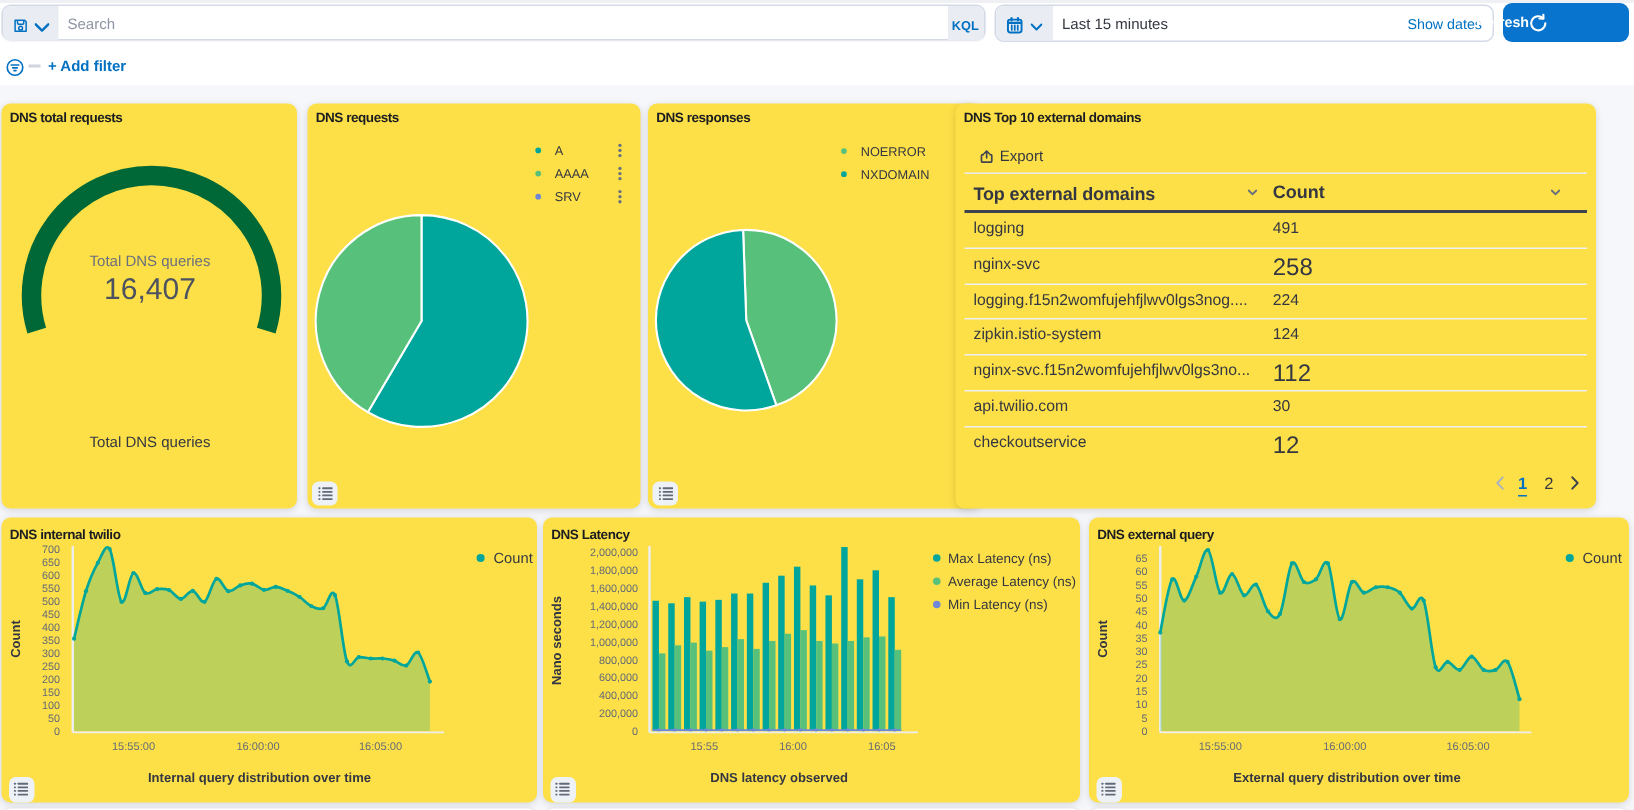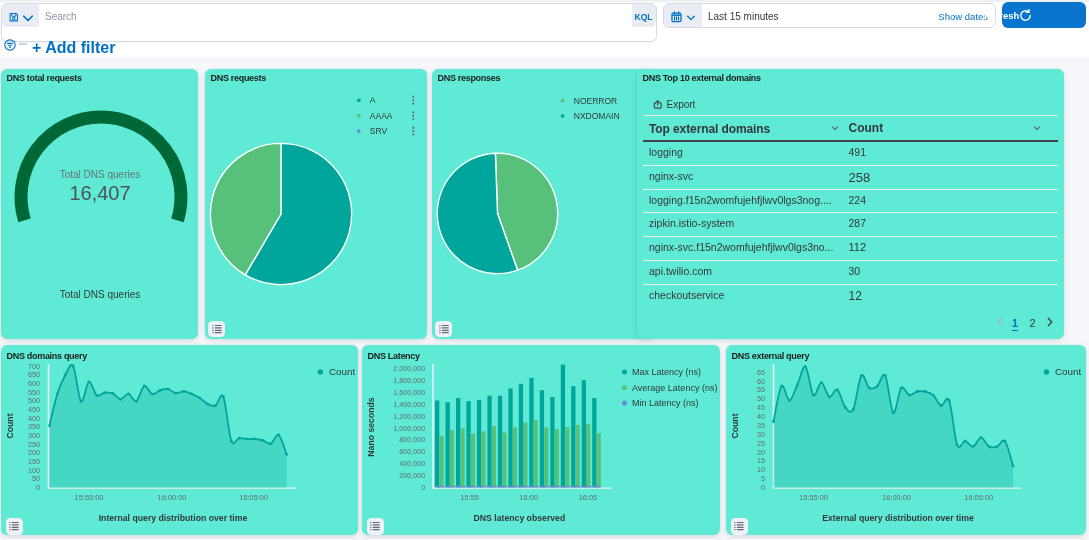--- a/index.html
+++ b/index.html
@@ -1,31 +1,31 @@
 <!DOCTYPE html>
 <html><head><meta charset="utf-8"><style>
 * { margin:0; padding:0; box-sizing:border-box; }
 html,body { width:1089px; height:540px; overflow:hidden; background:#f6f7fb;
   font-family:"Liberation Sans",sans-serif; }
 .abs { position:absolute; }
-.panel { position:absolute; background:#5eead4; border-radius:6px;
+.panel { position:absolute; background:#fde047; border-radius:6px;
   box-shadow:0 1px 4px rgba(0,0,0,.09), 0 2px 8px rgba(0,0,0,.05); }
 .ptitle { position:absolute; left:5.5px; top:3.5px; font-size:9px; font-weight:bold; color:#1a1c21; letter-spacing:-0.3px; }
 .ptitle2 { position:absolute; left:5.5px; top:5.5px; font-size:9px; font-weight:bold; color:#1a1c21; letter-spacing:-0.3px; }
 .ltog { position:absolute; width:17px; height:16.5px; background:#eef1f6; border-radius:4.5px;
   display:flex; align-items:center; justify-content:center; }
 svg { position:absolute; left:0; top:0; }
 .ltog svg { position:static; }
 text { font-family:"Liberation Sans",sans-serif; }
 </style></head>
 <body>
 <div class="abs" style="left:0;top:0;width:1089px;height:57px;background:#fff"></div>
 <div class="abs" style="left:0;top:0;width:1089px;height:2px;background:#eef0f4"></div>
 
-<div class="abs" style="left:1px;top:3px;width:656px;height:39px;background:#fff;border:1px solid #d3dae6;border-radius:6px;box-shadow:0 1px 1px rgba(0,0,0,.04)">
+<div class="abs" style="left:1px;top:3px;width:656px;height:24px;background:#fff;border:1px solid #d3dae6;border-radius:6px;box-shadow:0 1px 1px rgba(0,0,0,.04)">
   <div class="abs" style="left:0;top:0;width:37px;height:23px;background:#e9edf3;border-radius:5px 0 0 5px"></div>
   <svg width="9.5" height="10.4" viewBox="0 0 16 16" style="left:6.7px;top:8.4px">
     <path d="M1.8 1.8h10.7L14.2 3.5V14.2H1.8Z" fill="none" stroke="#0071c2" stroke-width="1.7" stroke-linejoin="round"></path>
     <path d="M4.5 2v3a1.3 1.3 0 0 0 1.3 1.3h4.4A1.3 1.3 0 0 0 11.5 5V2" fill="none" stroke="#0071c2" stroke-width="1.7"></path>
     <circle cx="8" cy="10.7" r="2.1" fill="none" stroke="#0071c2" stroke-width="1.7"></circle>
   </svg>
   <svg width="10" height="8" viewBox="0 0 10 8" style="left:20.6px;top:11px">
     <path d="M0.8 1.2 L5 5.4 L9.2 1.2" fill="none" stroke="#0071c2" stroke-width="1.6" stroke-linecap="round" stroke-linejoin="round"></path>
   </svg>
   <div class="abs" style="left:43px;top:7px;font-size:10px;color:#8e94a3">Search</div>
@@ -53,21 +53,21 @@
   <path d="M13.8 8a5.8 5.8 0 1 1-1.7-4.1" fill="none" stroke="#fff" stroke-width="1.7" stroke-linecap="round"></path>
   <path d="M12.2 0.8 12.3 4.2 8.9 4.1" fill="none" stroke="#fff" stroke-width="1.7" stroke-linecap="round" stroke-linejoin="round"></path>
 </svg>
 <div class="abs" style="left:984px;top:10px;font-size:9.5px;font-weight:bold;color:#fff">Refresh</div>
 
 <svg width="12" height="12" viewBox="0 0 16 16" style="left:4px;top:39px">
   <circle cx="8" cy="8" r="6.9" fill="none" stroke="#0071c2" stroke-width="1.5"></circle>
   <path d="M4.6 5.8h6.8M5.9 8.3h4.2M7.1 10.8h1.8" stroke="#0071c2" stroke-width="1.4" stroke-linecap="round"></path>
 </svg>
 <div class="abs" style="left:19px;top:43px;width:8px;height:1.5px;background:#cfd4de"></div>
-<div class="abs" style="left:32px;top:39px;font-size:16px;font-weight:bold;color:#0071c2">+ Add filter</div>
+<div class="abs" style="left:32px;top:39px;font-size:10px;font-weight:bold;color:#0071c2">+ Add filter</div>
 
 <div class="panel" style="left:1px;top:69px;width:197px;height:270px">
   <div class="ptitle">DNS total requests</div>
   <svg width="197" height="270" viewBox="0 0 197 270">
     <path d="M23.5,151.4 A80,80 0 1 1 176.5,151.4" fill="none" stroke="#006837" stroke-width="13"></path>
     <text x="99" y="108.5" text-anchor="middle" font-size="10" fill="#69707d">Total DNS queries</text>
     <text x="99" y="130.5" text-anchor="middle" font-size="20" fill="#4c525f">16,407</text>
     <text x="99" y="229" text-anchor="middle" font-size="10" fill="#343741">Total DNS queries</text>
   </svg>
 </div>
@@ -155,48 +155,48 @@
   </svg>
   <div class="abs" style="left:211.5px;top:52px;font-size:12px;font-weight:bold;color:#343741">Count</div>
   <svg width="10" height="10" viewBox="0 0 10 10" style="left:395px;top:54px">
     <path d="M2.5 4 L5 6.5 L7.5 4" fill="none" stroke="#69707d" stroke-width="1.2" stroke-linecap="round" stroke-linejoin="round"></path>
   </svg>
   <div class="abs" style="left:6px;top:71.3px;width:415px;height:2px;background:#3e434d"></div>
   <div class="abs" style="left:12px;top:77.3px;width:196px;overflow:hidden;white-space:nowrap;font-size:10.5px;color:#343741">logging</div>
     <div class="abs" style="left:211.5px;top:77.3px;font-size:10.5px;color:#343741">491</div>
     <div class="abs" style="left:6px;top:96.0px;width:415px;height:1px;background:#edeff3"></div>
     <div class="abs" style="left:12px;top:101.0px;width:196px;overflow:hidden;white-space:nowrap;font-size:10.5px;color:#343741">nginx-svc</div>
-    <div class="abs" style="left:211.5px;top:101.0px;font-size:13px;color:#343741">258</div>
+    <div class="abs" style="left:211.5px;top:101.0px;font-size:16px;color:#343741">258</div>
     <div class="abs" style="left:6px;top:119.7px;width:415px;height:1px;background:#edeff3"></div>
     <div class="abs" style="left:12px;top:124.7px;width:196px;overflow:hidden;white-space:nowrap;font-size:10.5px;color:#343741">logging.f15n2womfujehfjlwv0lgs3nog....</div>
     <div class="abs" style="left:211.5px;top:124.7px;font-size:10.5px;color:#343741">224</div>
     <div class="abs" style="left:6px;top:143.4px;width:415px;height:1px;background:#edeff3"></div>
     <div class="abs" style="left:12px;top:148.4px;width:196px;overflow:hidden;white-space:nowrap;font-size:10.5px;color:#343741">zipkin.istio-system</div>
-    <div class="abs" style="left:211.5px;top:148.4px;font-size:10.5px;color:#343741">287</div>
+    <div class="abs" style="left:211.5px;top:148.4px;font-size:10.5px;color:#343741">124</div>
     <div class="abs" style="left:6px;top:167.1px;width:415px;height:1px;background:#edeff3"></div>
     <div class="abs" style="left:12px;top:172.1px;width:196px;overflow:hidden;white-space:nowrap;font-size:10.5px;color:#343741">nginx-svc.f15n2womfujehfjlwv0lgs3no...</div>
-    <div class="abs" style="left:211.5px;top:172.1px;font-size:11px;color:#343741">112</div>
+    <div class="abs" style="left:211.5px;top:172.1px;font-size:16px;color:#343741">112</div>
     <div class="abs" style="left:6px;top:190.8px;width:415px;height:1px;background:#edeff3"></div>
     <div class="abs" style="left:12px;top:195.8px;width:196px;overflow:hidden;white-space:nowrap;font-size:10.5px;color:#343741">api.twilio.com</div>
     <div class="abs" style="left:211.5px;top:195.8px;font-size:10.5px;color:#343741">30</div>
     <div class="abs" style="left:6px;top:214.5px;width:415px;height:1px;background:#edeff3"></div>
     <div class="abs" style="left:12px;top:219.5px;width:196px;overflow:hidden;white-space:nowrap;font-size:10.5px;color:#343741">checkoutservice</div>
-    <div class="abs" style="left:211.5px;top:219.5px;font-size:12px;color:#343741">12</div>
+    <div class="abs" style="left:211.5px;top:219.5px;font-size:16px;color:#343741">12</div>
   <svg width="8" height="10" viewBox="0 0 8 10" style="left:359px;top:248px">
     <path d="M5.8 1.2 2.2 5 5.8 8.8" fill="none" stroke="#aab2bf" stroke-width="1.3" stroke-linecap="round" stroke-linejoin="round"></path>
   </svg>
   <div class="abs" style="left:375px;top:248px;font-size:11px;font-weight:bold;color:#0071c2;border-bottom:1.5px solid #0071c2;padding-bottom:0.5px">1</div>
   <div class="abs" style="left:392.5px;top:248px;font-size:11px;color:#343741">2</div>
   <svg width="8" height="10" viewBox="0 0 8 10" style="left:409px;top:248px">
     <path d="M2.2 1.2 5.8 5 2.2 8.8" fill="none" stroke="#3c414b" stroke-width="1.3" stroke-linecap="round" stroke-linejoin="round"></path>
   </svg>
 </div>
 
 <div class="panel" style="left:1px;top:345px;width:357px;height:190px">
-  <div class="ptitle2">DNS domains query</div>
+  <div class="ptitle2">DNS internal twilio</div>
   <svg width="357" height="190" viewBox="0 0 357 190">
     <line x1="47.5" y1="19" x2="47.5" y2="143.4" stroke="#eceef2" stroke-width="1.6"></line>
     <line x1="47.5" y1="143.2" x2="295" y2="143.2" stroke="#eceef2" stroke-width="1.2"></line>
     <path d="M48.4,80.8 C49.7,75.5 53.7,57.5 56.3,49.1 C58.9,40.7 61.6,34.9 64.2,30.2 C66.8,25.5 69.5,16.7 72.1,21.0 C74.8,25.3 77.4,53.5 80.0,56.2 C82.7,58.9 85.3,37.9 87.9,37.0 C90.6,36.0 93.2,48.5 95.8,50.3 C98.5,52.1 101.1,48.0 103.7,47.7 C106.4,47.4 109.0,47.3 111.7,48.4 C114.3,49.5 116.9,54.2 119.6,54.3 C122.2,54.4 124.8,48.6 127.5,48.9 C130.1,49.2 132.7,57.5 135.4,56.2 C138.0,54.9 140.6,42.1 143.3,40.9 C145.9,39.8 148.6,48.4 151.2,49.1 C153.8,49.8 156.5,46.1 159.1,45.3 C161.7,44.4 164.4,43.6 167.0,44.1 C169.6,44.6 172.3,47.9 174.9,48.2 C177.5,48.6 180.2,46.2 182.8,46.3 C185.4,46.4 188.1,47.8 190.7,48.9 C193.4,50.0 196.0,51.2 198.6,52.9 C201.3,54.6 203.9,57.7 206.5,59.0 C209.2,60.3 211.8,61.8 214.4,60.5 C217.1,59.3 219.7,45.8 222.3,51.7 C225.0,57.6 227.6,89.0 230.3,95.9 C232.9,102.8 235.5,93.5 238.2,93.1 C240.8,92.8 243.4,93.9 246.1,94.0 C248.7,94.2 251.3,93.8 254.0,94.0 C256.6,94.2 259.2,94.6 261.9,95.4 C264.5,96.2 267.2,99.6 269.8,98.7 C272.4,97.8 275.1,88.2 277.7,90.0 C280.3,91.8 284.3,106.2 285.6,109.4 L285.6,142.4 L48.4,142.4 Z" fill="rgba(0,158,148,0.25)"></path>
     <path d="M48.4,80.8 C49.7,75.5 53.7,57.5 56.3,49.1 C58.9,40.7 61.6,34.9 64.2,30.2 C66.8,25.5 69.5,16.7 72.1,21.0 C74.8,25.3 77.4,53.5 80.0,56.2 C82.7,58.9 85.3,37.9 87.9,37.0 C90.6,36.0 93.2,48.5 95.8,50.3 C98.5,52.1 101.1,48.0 103.7,47.7 C106.4,47.4 109.0,47.3 111.7,48.4 C114.3,49.5 116.9,54.2 119.6,54.3 C122.2,54.4 124.8,48.6 127.5,48.9 C130.1,49.2 132.7,57.5 135.4,56.2 C138.0,54.9 140.6,42.1 143.3,40.9 C145.9,39.8 148.6,48.4 151.2,49.1 C153.8,49.8 156.5,46.1 159.1,45.3 C161.7,44.4 164.4,43.6 167.0,44.1 C169.6,44.6 172.3,47.9 174.9,48.2 C177.5,48.6 180.2,46.2 182.8,46.3 C185.4,46.4 188.1,47.8 190.7,48.9 C193.4,50.0 196.0,51.2 198.6,52.9 C201.3,54.6 203.9,57.7 206.5,59.0 C209.2,60.3 211.8,61.8 214.4,60.5 C217.1,59.3 219.7,45.8 222.3,51.7 C225.0,57.6 227.6,89.0 230.3,95.9 C232.9,102.8 235.5,93.5 238.2,93.1 C240.8,92.8 243.4,93.9 246.1,94.0 C248.7,94.2 251.3,93.8 254.0,94.0 C256.6,94.2 259.2,94.6 261.9,95.4 C264.5,96.2 267.2,99.6 269.8,98.7 C272.4,97.8 275.1,88.2 277.7,90.0 C280.3,91.8 284.3,106.2 285.6,109.4" fill="none" stroke="#00a69b" stroke-width="1.8" stroke-linejoin="round"></path>
     <circle cx="48.4" cy="80.8" r="1.4" fill="#00a69b"></circle>
       <circle cx="56.3" cy="49.1" r="1.4" fill="#00a69b"></circle>
       <circle cx="64.2" cy="30.2" r="1.4" fill="#00a69b"></circle>
       <circle cx="72.1" cy="21.0" r="1.4" fill="#00a69b"></circle>
       <circle cx="80.0" cy="56.2" r="1.4" fill="#00a69b"></circle>

